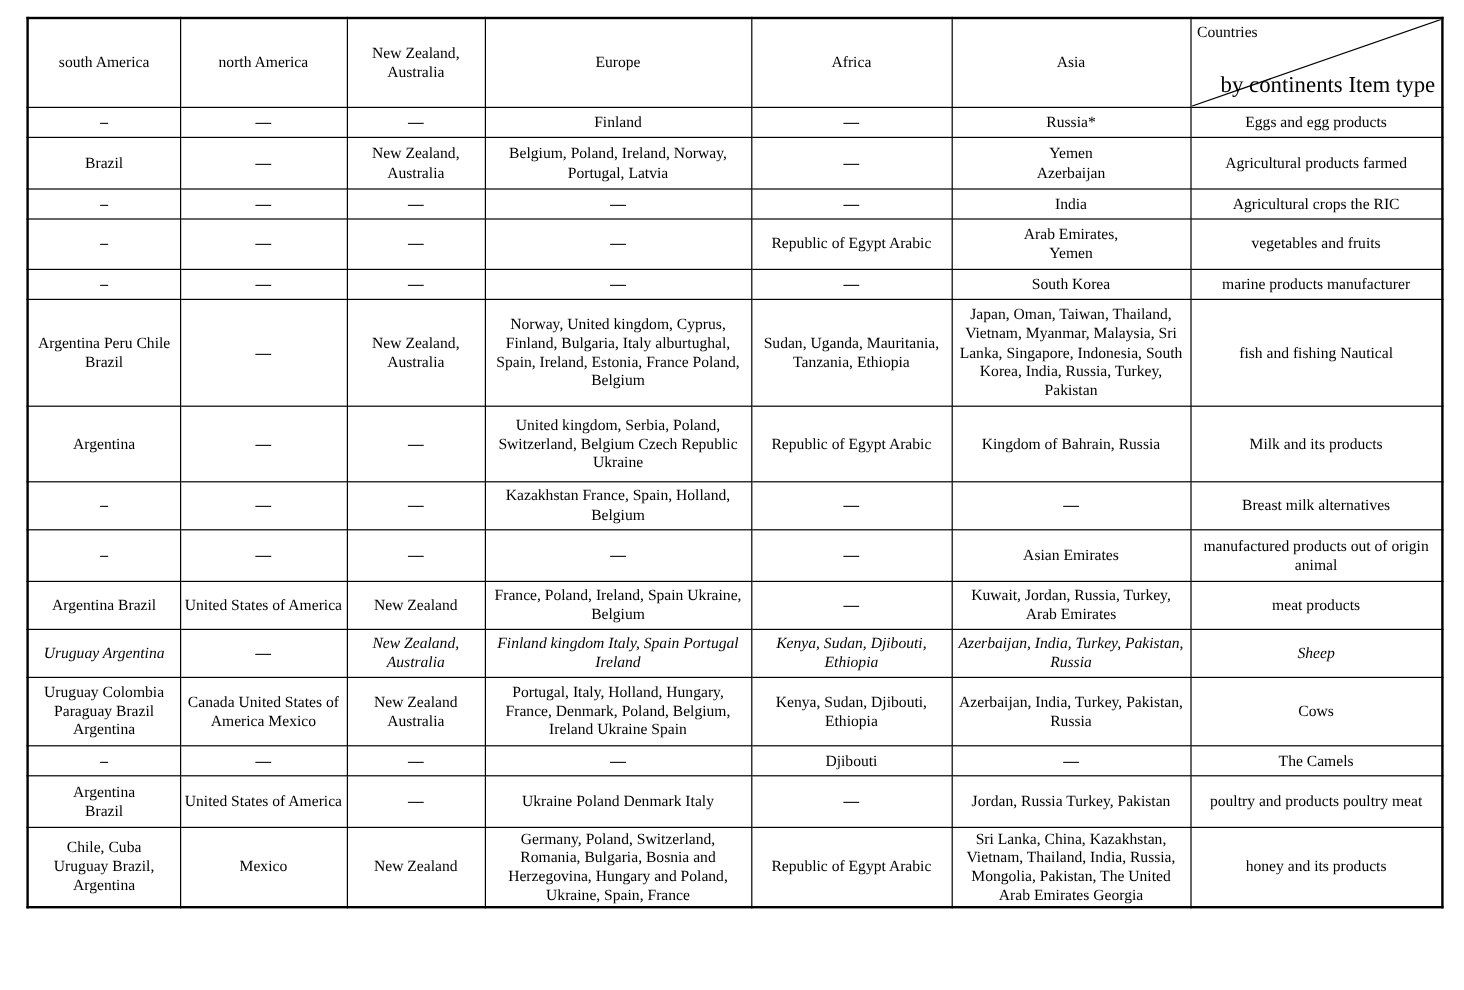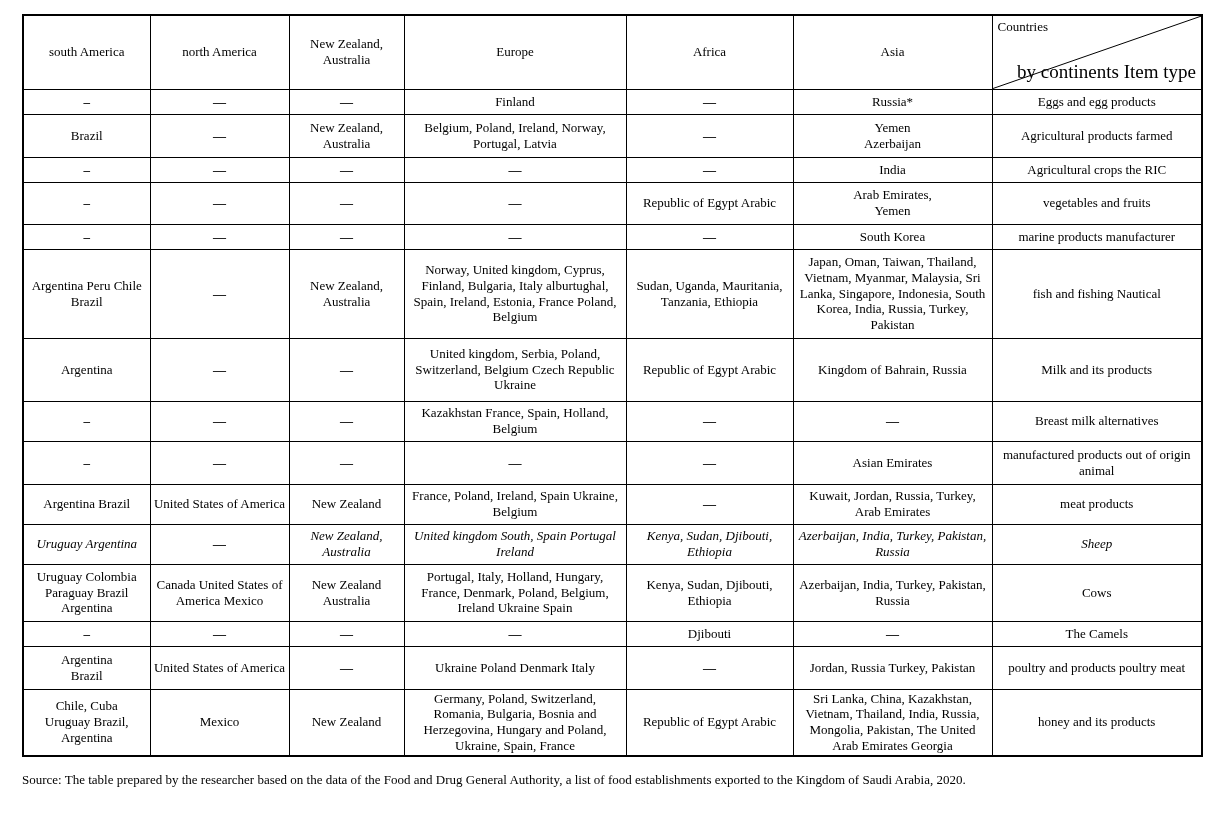--- a/index.html
+++ b/index.html
@@ -167,21 +167,21 @@
           <td>New Zealand</td>
           <td>France, Poland, Ireland, Spain Ukraine, Belgium</td>
           <td class="dash">—</td>
           <td>Kuwait, Jordan, Russia, Turkey, Arab Emirates</td>
           <td>meat products</td>
         </tr>
         <tr>
           <td>Uruguay Argentina</td>
           <td class="dash">—</td>
           <td>New Zealand, Australia</td>
-          <td>United kingdom South, Spain Portugal Ireland</td>
+          <td>Finland kingdom Italy, Spain Portugal Ireland</td>
           <td>Kenya, Sudan, Djibouti, Ethiopia</td>
           <td>Azerbaijan, India, Turkey, Pakistan, Russia</td>
           <td>Sheep</td>
         </tr>
         <tr>
           <td>Uruguay Colombia Paraguay Brazil Argentina</td>
           <td>Canada United States of America Mexico</td>
           <td>New Zealand Australia</td>
           <td>Portugal, Italy, Holland, Hungary, France, Denmark, Poland, Belgium, Ireland Ukraine Spain</td>
           <td>Kenya, Sudan, Djibouti, Ethiopia</td>
@@ -216,14 +216,13 @@
           <td>Germany, Poland, Switzerland, Romania, Bulgaria, Bosnia and Herzegovina, Hungary and Poland, Ukraine, Spain, France</td>
           <td>Republic of Egypt Arabic</td>
           <td>Sri Lanka, China, Kazakhstan, Vietnam, Thailand, India, Russia, Mongolia, Pakistan, The United Arab Emirates Georgia</td>
           <td>honey and its products</td>
         </tr>
       </tbody>
   </table>
 </div>
 
 <div class="footer">
-  <div>Source: The table prepared by the researcher based on the data of the Food and Drug General Authority, a list of food establishments exported to the Kingdom of Saudi Arabia, 2020.</div>
 </div>
 
 </body></html>

